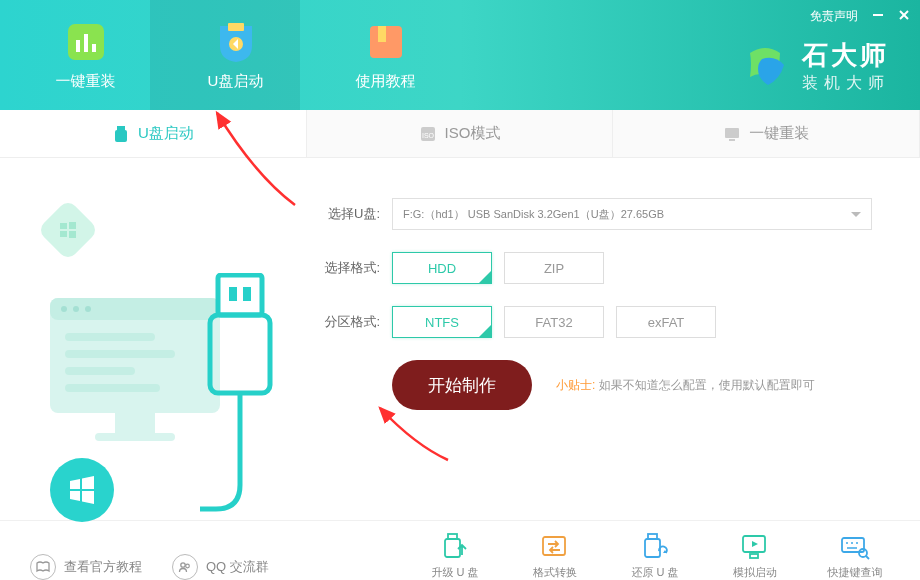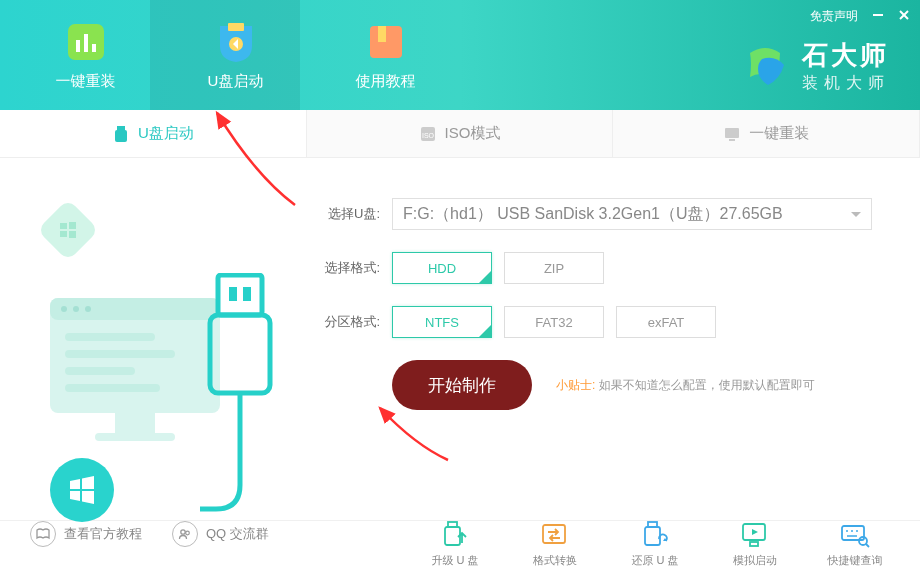--- a/index.html
+++ b/index.html
@@ -29,33 +29,33 @@
 .main { display: flex; height: 362px; }
 .illus { width: 300px; position: relative; padding: 40px 0 0 30px; }
 .illus-shape1 { position: absolute; top: 50px; left: 46px; width: 44px; height: 44px; background: #d2f5e8; border-radius: 10px; transform: rotate(45deg); display: flex; align-items: center; justify-content: center; }
 .illus-monitor { position: absolute; top: 130px; left: 40px; width: 190px; height: 160px; }
 .illus-circle { position: absolute; top: 300px; left: 50px; width: 64px; height: 64px; background: #29d3cd; border-radius: 50%; display: flex; align-items: center; justify-content: center; }
 .illus-usb { position: absolute; top: 115px; left: 200px; }
 
 .form { flex: 1; padding: 40px 30px 0 10px; }
 .row { display: flex; align-items: center; margin-bottom: 22px; }
 .row-label { width: 70px; font-size: 13px; color: #666; text-align: right; margin-right: 12px; }
-.select { flex: 1; max-width: 480px; height: 32px; border: 1px solid #e0e0e0; display: flex; align-items: center; padding: 0 10px; font-size: 16px; color: #888; cursor: pointer; position: relative; font-family: "SimSun", monospace; }
+.select { flex: 1; max-width: 480px; height: 32px; border: 1px solid #e0e0e0; display: flex; align-items: center; padding: 0 10px; font-size: 11px; color: #888; cursor: pointer; position: relative; font-family: "SimSun", monospace; }
 .select-arrow { position: absolute; right: 10px; top: 13px; border: 5px solid transparent; border-top-color: #bbb; }
 .opt-group { display: flex; gap: 12px; }
 .opt { width: 100px; height: 32px; border: 1px solid #ddd; display: flex; align-items: center; justify-content: center; font-size: 13px; color: #999; cursor: pointer; }
 .opt.active { border-color: #2dc9a9; color: #2dc9a9; box-shadow: 0 0 3px rgba(45,201,169,0.3); position: relative; }
 .opt.active::after { content: ''; position: absolute; bottom: 0; right: 0; border: 6px solid transparent; border-bottom-color: #2dc9a9; border-right-color: #2dc9a9; }
 
 .submit-row { display: flex; align-items: center; gap: 24px; margin-left: 82px; margin-top: 10px; }
 .submit-btn { width: 140px; height: 50px; background: #7f1d1d; color: #fff; border-radius: 25px; display: flex; align-items: center; justify-content: center; font-size: 17px; cursor: pointer; }
 .tip { font-size: 12px; color: #999; }
 .tip-label { color: #ff9933; }
 
-.footer { height: 60px; display: flex; align-items: flex-start; border-top: 1px solid #f0f0f0; padding: 0 30px; gap: 17px; }
+.footer { height: 60px; display: flex; align-items: flex-end; border-top: 1px solid #f0f0f0; padding: 0 30px; gap: 17px; }
 .foot-left { display: flex; gap: 30px; flex: 1; }
 .foot-link { display: flex; align-items: center; gap: 8px; font-size: 13px; color: #888; cursor: pointer; }
 .foot-icon-wrap { width: 26px; height: 26px; border: 1.5px solid #bbb; border-radius: 50%; display: flex; align-items: center; justify-content: center; }
 .foot-right { display: flex; gap: 30px; }
 .foot-action { display: flex; flex-direction: column; align-items: center; gap: 4px; font-size: 11px; color: #888; cursor: pointer; width: 70px; }
 .foot-act-icon { width: 30px; height: 28px; }
 
 .arrow { position: absolute; pointer-events: none; }
 </style>
 </head>

